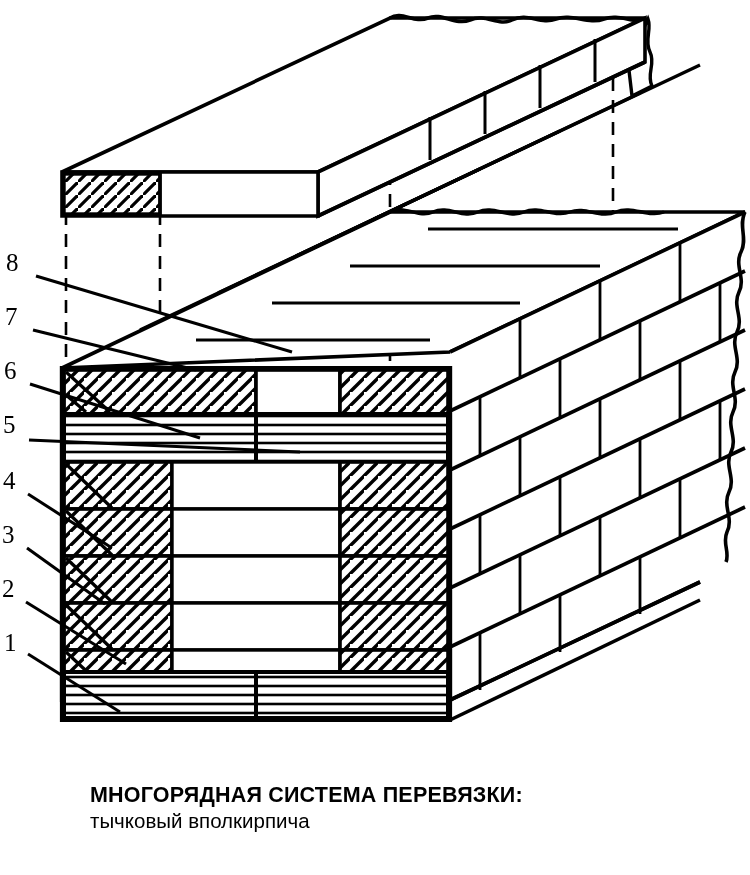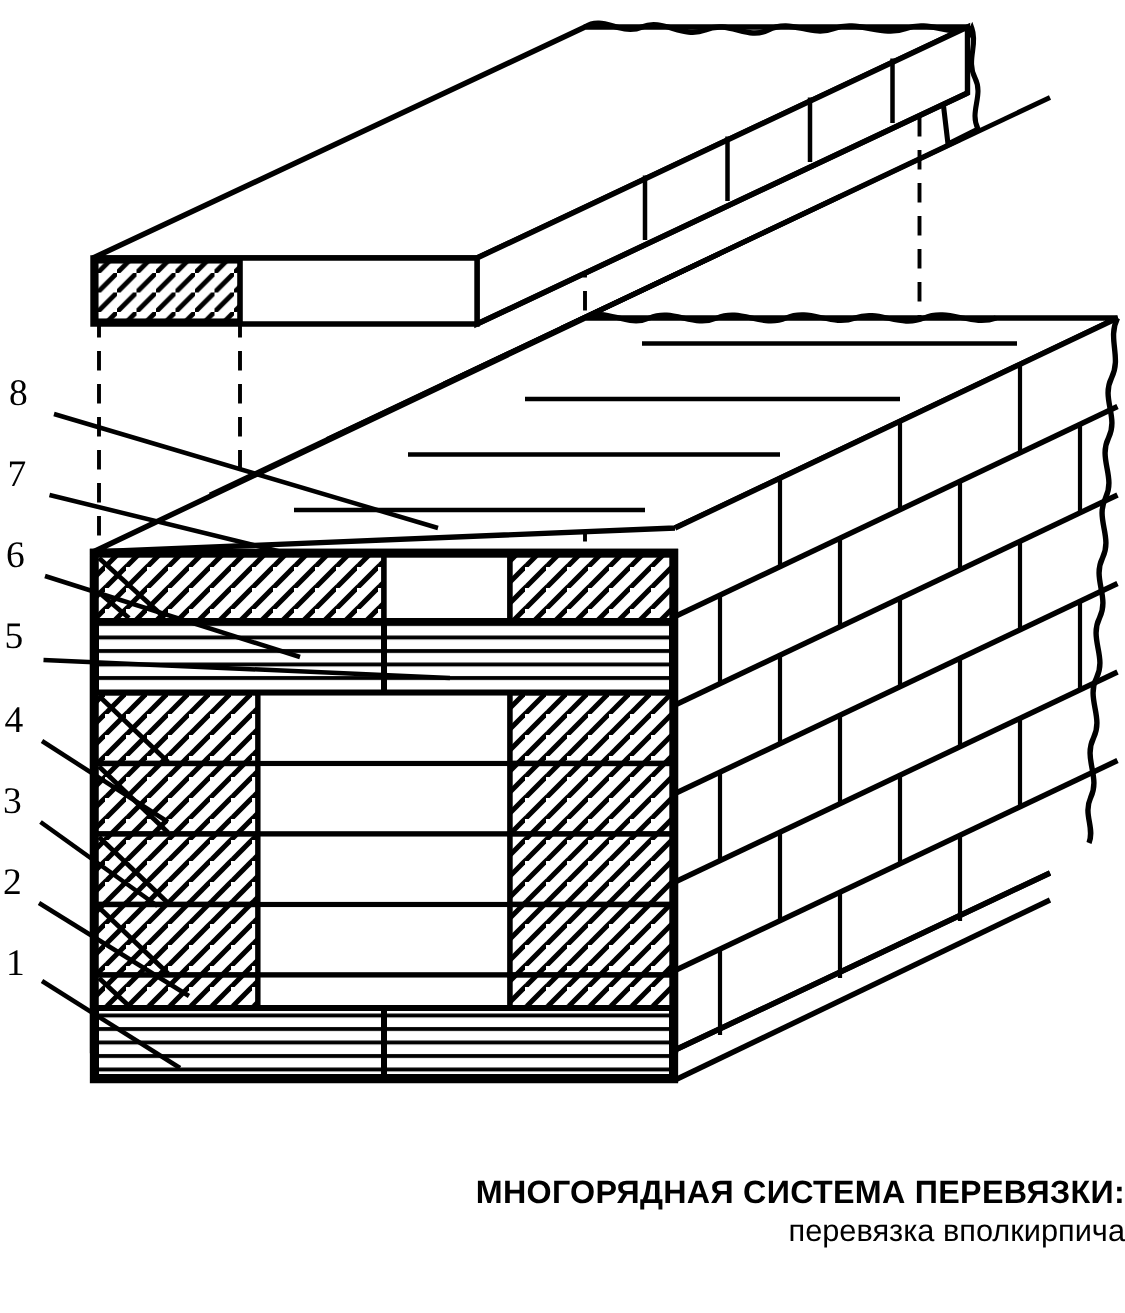--- a/index.html
+++ b/index.html
@@ -17,21 +17,22 @@
     font-family:"Liberation Serif", serif;
     font-size:25px;
     line-height:25px;
     color:#000;
     user-select:none;
   }
   #caption{
     position:absolute;
     left:0;top:782px;
     width:750px;
-    text-align:right;
+    text-align:left;
+    padding-left:90px;
     box-sizing:border-box;
   }
   .cap-title{
     font-family:"Liberation Sans", sans-serif;
     font-size:21.5px;
     font-weight:700;
     letter-spacing:0.2px;
     line-height:26px;
     white-space:nowrap;
   }
@@ -257,16 +258,16 @@
   <div class="callout-num" style="left:5px;  top:304px;">7</div>
   <div class="callout-num" style="left:4px;  top:358px;">6</div>
   <div class="callout-num" style="left:3px;  top:412px;">5</div>
   <div class="callout-num" style="left:3px;  top:468px;">4</div>
   <div class="callout-num" style="left:2px;  top:522px;">3</div>
   <div class="callout-num" style="left:2px;  top:576px;">2</div>
   <div class="callout-num" style="left:4px;  top:630px;">1</div>
 
   <div id="caption">
     <div class="cap-title">МНОГОРЯДНАЯ СИСТЕМА ПЕРЕВЯЗКИ:</div>
-    <div class="cap-body l2">перевязка вполкирпича</div>
+    <div class="cap-body l2">тычковый вполкирпича</div>
   </div>
 
 </div>
 
 </body></html>

